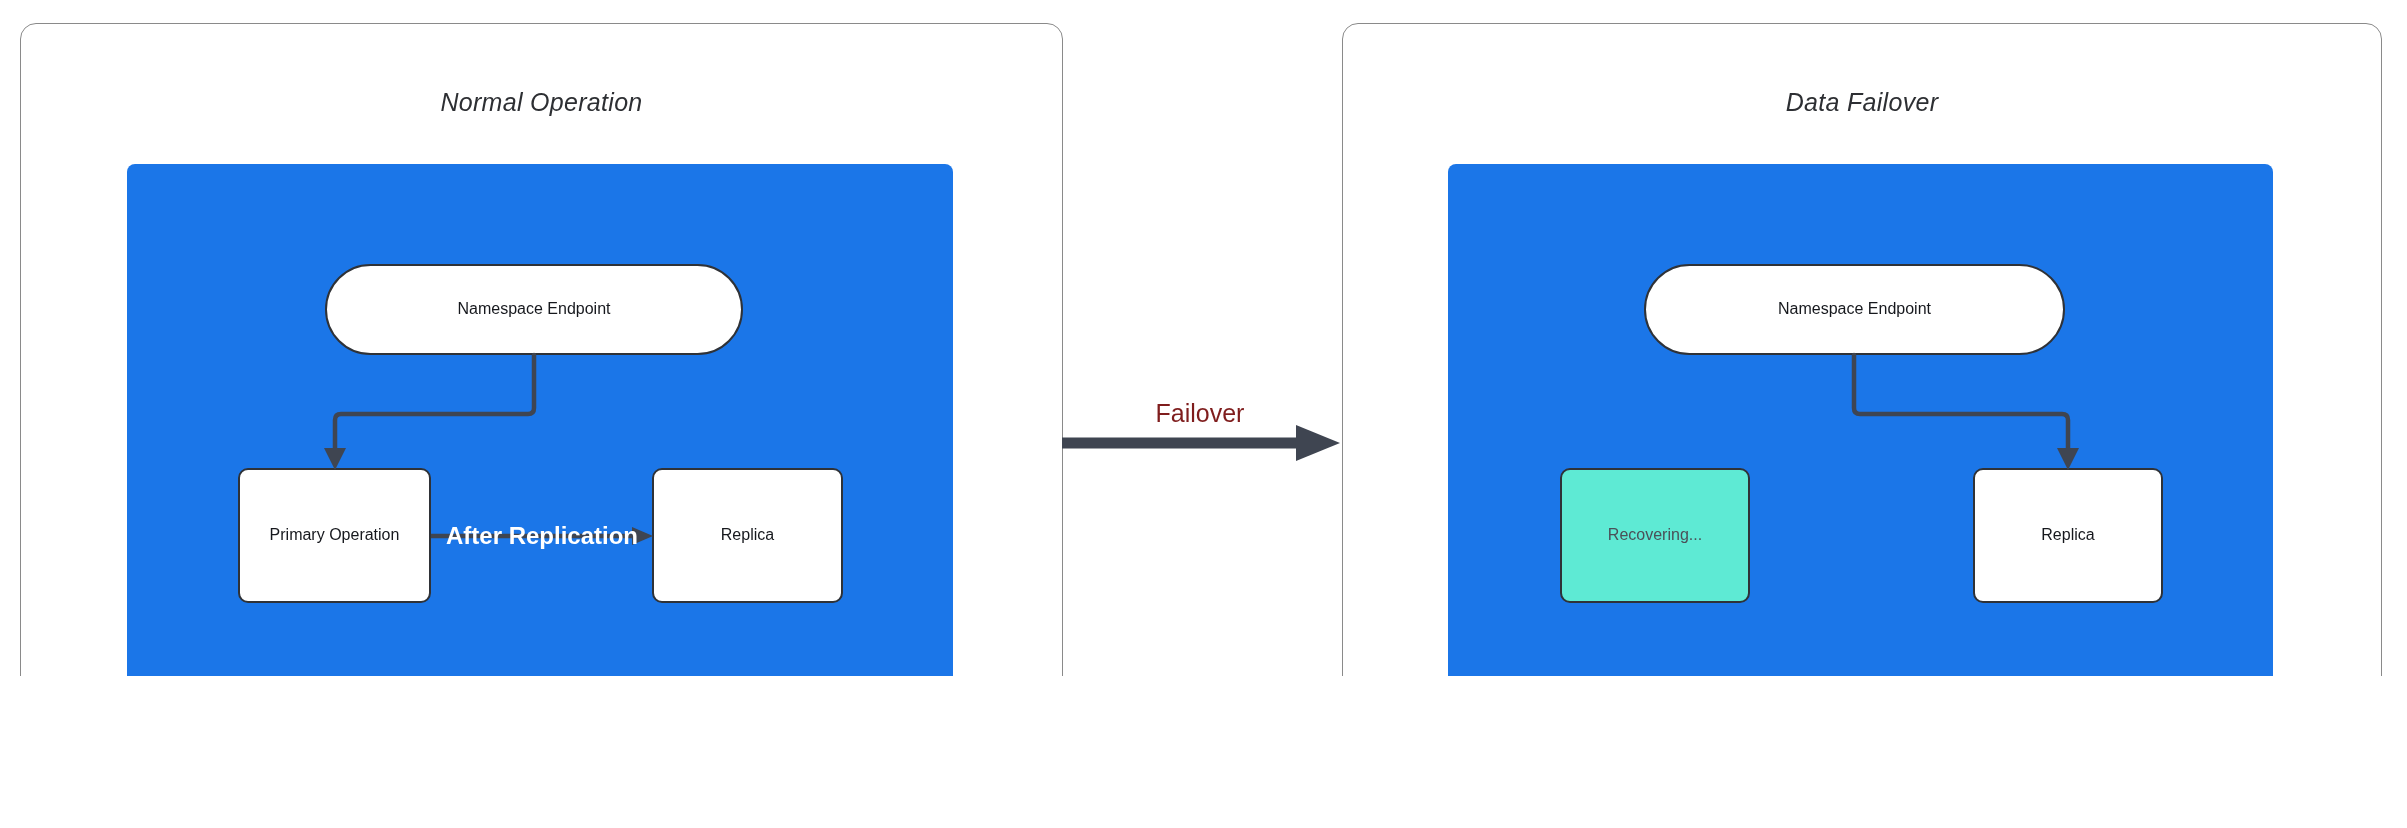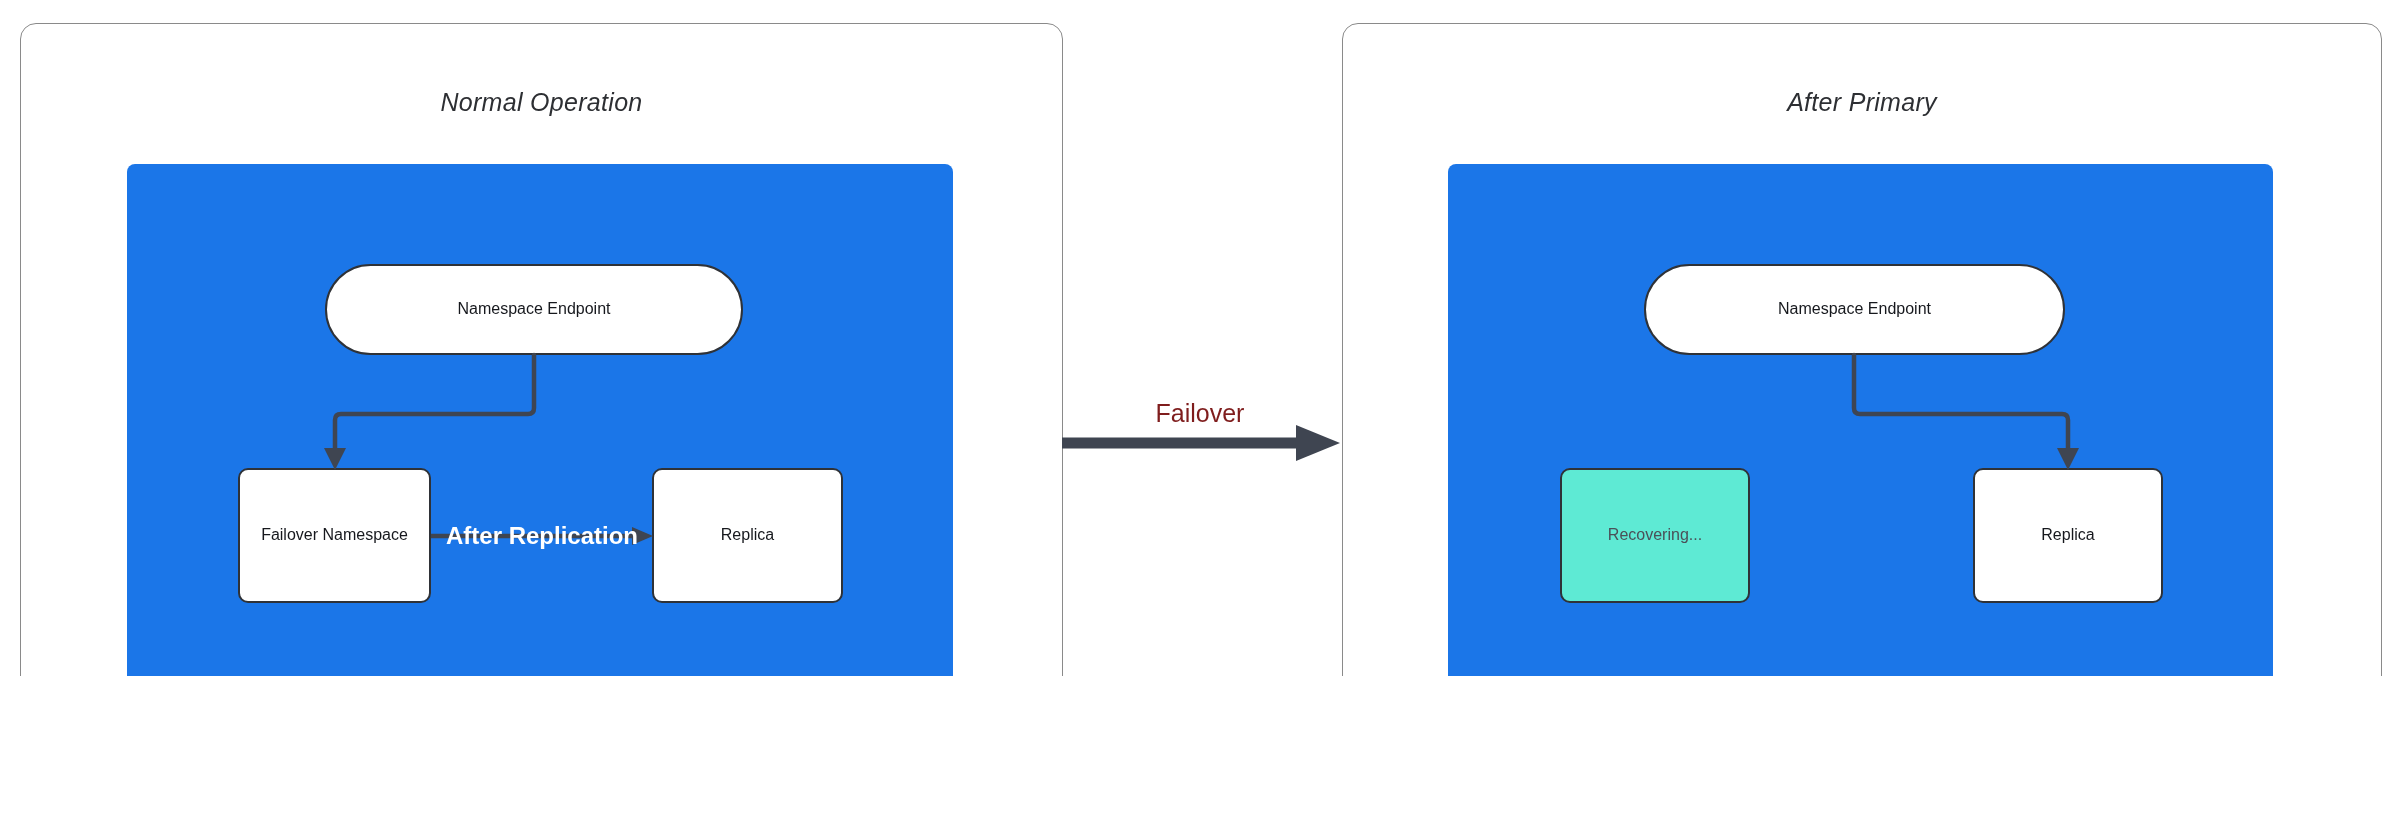--- a/index.html
+++ b/index.html
@@ -88,28 +88,28 @@
 <div class="canvas">
 
   <div class="card left"></div>
   <div class="card-title left">Normal Operation</div>
   <div class="cluster left"></div>
 
   <div class="node pill p-left">
     <span>Namespace Endpoint</span>
   </div>
   <div class="node rect primary">
-    <span>Failover Namespace</span>
+    <span>Primary Operation</span>
   </div>
   <div class="node rect replica-left">
     <span>Replica</span>
   </div>
 
   <div class="card right"></div>
-  <div class="card-title right">After Primary</div>
+  <div class="card-title right">Data Failover</div>
   <div class="cluster right"></div>
 
   <div class="node pill p-right">
     <span>Namespace Endpoint</span>
   </div>
   <div class="node rect recovering">
     <span>Recovering...</span>
   </div>
   <div class="node rect replica-right">
     <span>Replica</span>

